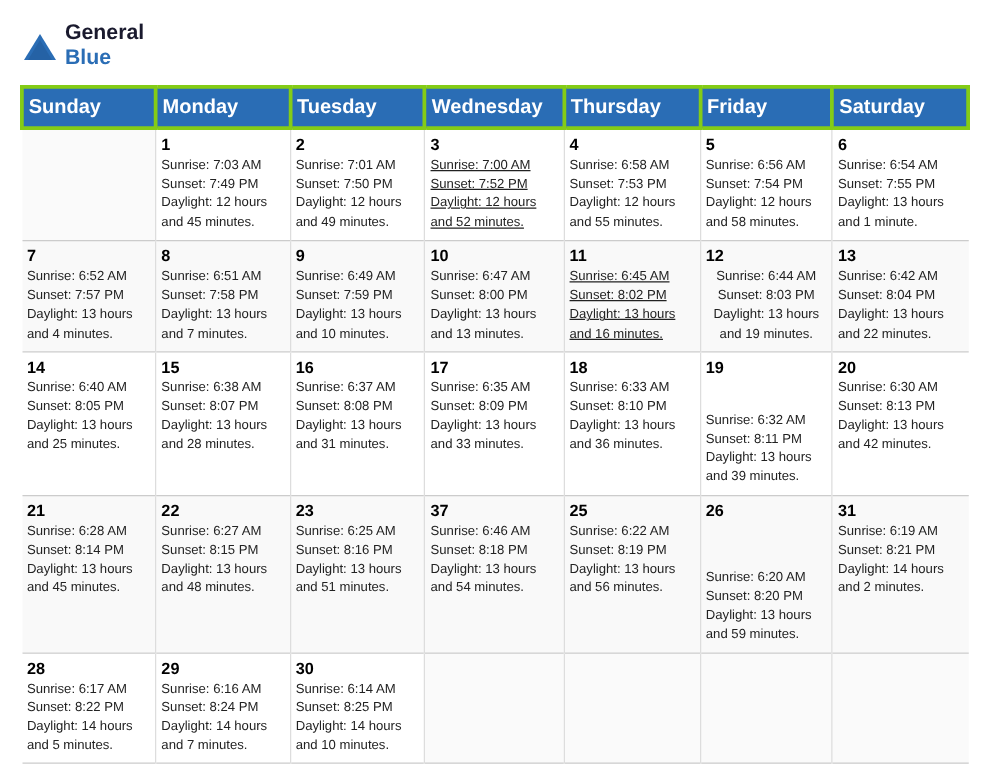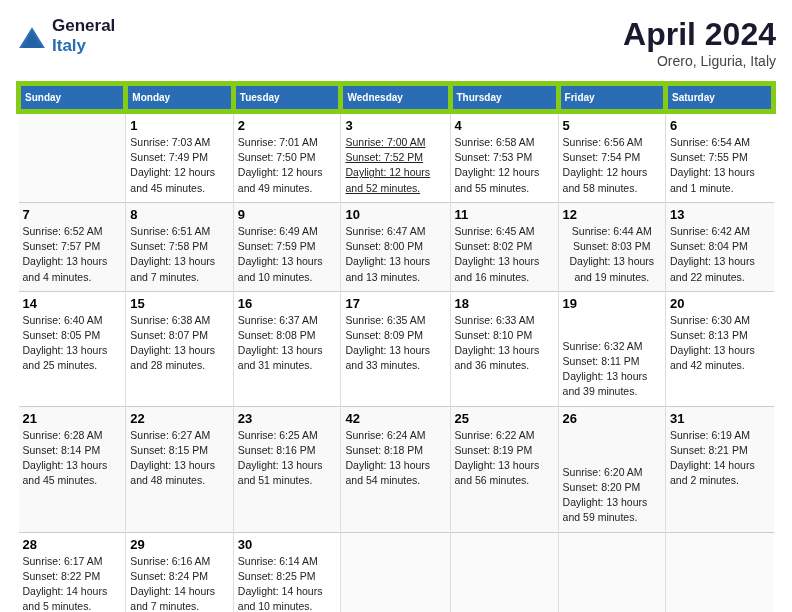--- a/index.html
+++ b/index.html
@@ -40,23 +40,23 @@
       border-collapse: collapse;
       font-size: 11px;
     }
     thead tr {
       background: #2a6db5;
       color: #fff;
     }
     thead th {
       padding: 6px 4px;
       text-align: left;
-      font-size: 10px;
+      font-size: 16px;
       font-weight: bold;
-      border: 5px solid #84cc16;
+      border: 3px solid #84cc16;
       margin-top: 13px;
     }
     tbody tr {
       border-bottom: 1px solid #ccc;
     }
     tbody td {
       vertical-align: top;
       padding: 4px 4px 6px 4px;
       border-right: 1px solid #ddd;
       width: 113px;
@@ -84,26 +84,22 @@
 <body>
 
 <div class="header">
   <div class="logo">
     <svg class="logo-icon" viewBox="0 0 40 40">
       <polygon points="20,4 36,30 4,30" fill="#2a6db5"></polygon>
       <polygon points="20,10 32,30 8,30" fill="#1a4a80" opacity="0.3"></polygon>
     </svg>
     <div>
       <div style="font-size:17px;font-weight:bold;color:#1a1a2e;">General</div>
-      <div style="font-size:17px;font-weight:bold;color:#2a6db5;">Italy</div>
+      <div style="font-size:17px;font-weight:bold;color:#2a6db5;">Blue</div>
     </div>
-  </div>
-  <div class="title-block">
-    <div class="month-title">April 2024</div>
-    <div class="subtitle">Orero, Liguria, Italy</div>
   </div>
 </div>
 
 <table>
   <thead>
     <tr>
     <th>Sunday</th>
         <th>Monday</th>
         <th>Tuesday</th>
         <th>Wednesday</th>
@@ -182,21 +178,21 @@
         </td>
         <td>
           <span class="day-number">10</span>
           <div class="day-info" style="white-space: pre-line;">Sunrise: 6:47 AM
 Sunset: 8:00 PM
 Daylight: 13 hours
 and 13 minutes.</div>
         </td>
         <td>
           <span class="day-number">11</span>
-          <div class="day-info" style="white-space: pre-line;">Sunrise: 6:45 AM
+          <div class="day-info" style="white-space: pre-line; text-decoration: underline;">Sunrise: 6:45 AM
 Sunset: 8:02 PM
 Daylight: 13 hours
 and 16 minutes.</div>
         </td>
         <td>
           <span class="day-number">12</span>
           <div class="day-info" style="white-space: pre-line; text-align: center;">Sunrise: 6:44 AM
 Sunset: 8:03 PM
 Daylight: 13 hours
 and 19 minutes.</div>
@@ -276,22 +272,22 @@
 and 48 minutes.</div>
         </td>
         <td>
           <span class="day-number">23</span>
           <div class="day-info" style="white-space: pre-line;">Sunrise: 6:25 AM
 Sunset: 8:16 PM
 Daylight: 13 hours
 and 51 minutes.</div>
         </td>
         <td>
-          <span class="day-number">42</span>
-          <div class="day-info" style="white-space: pre-line;">Sunrise: 6:24 AM
+          <span class="day-number">37</span>
+          <div class="day-info" style="white-space: pre-line;">Sunrise: 6:46 AM
 Sunset: 8:18 PM
 Daylight: 13 hours
 and 54 minutes.</div>
         </td>
         <td>
           <span class="day-number">25</span>
           <div class="day-info" style="white-space: pre-line;">Sunrise: 6:22 AM
 Sunset: 8:19 PM
 Daylight: 13 hours
 and 56 minutes.</div>

